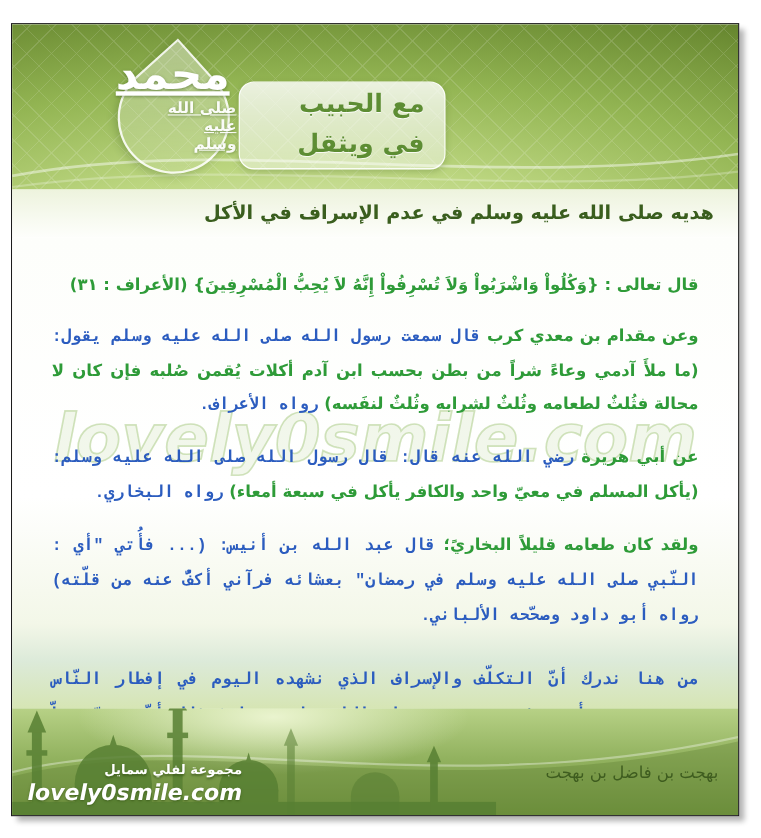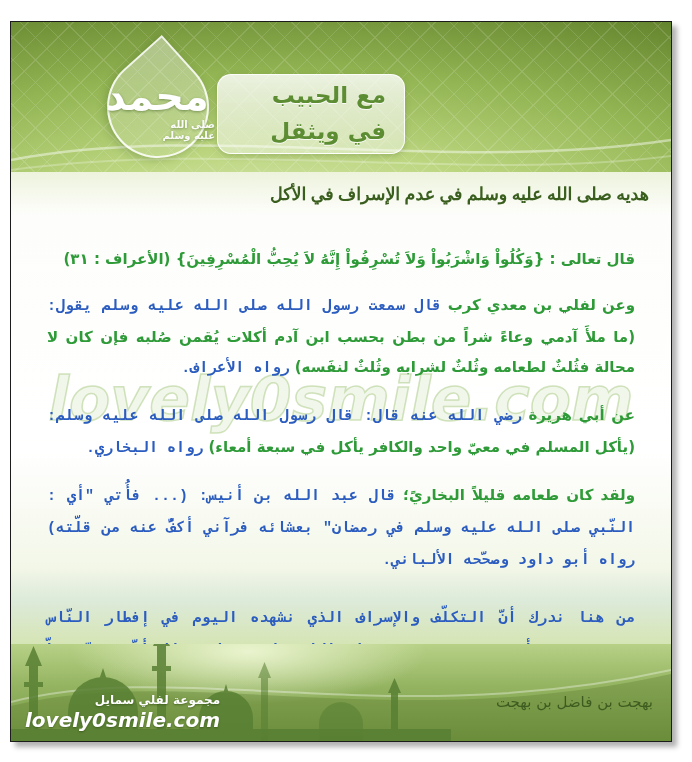--- a/index.html
+++ b/index.html
@@ -27,42 +27,42 @@
   .header .swoosh{position:absolute;left:0;bottom:0;width:100%;height:60px;pointer-events:none;}
   .logo{position:absolute;left:88px;top:26px;width:116px;height:120px;}
   .logo .drop{
     position:absolute;left:8px;top:8px;width:98px;height:98px;
     border-radius:0 50% 50% 50%;transform:rotate(48deg);
     background:linear-gradient(135deg, rgba(255,255,255,.40), rgba(255,255,255,.06));
     border:2px solid rgba(255,255,255,.85);
     box-shadow:0 3px 8px rgba(40,70,15,.25);
   }
   .logo .logo-text{
-    position:absolute;inset:0;display:flex;flex-direction:column;align-items:center;justify-content:center;
-    color:#ffffff;text-shadow:0 1px 3px rgba(40,70,15,.45);direction:rtl;
+    position:absolute;inset:0;display:flex;flex-direction:column;align-items:center;
+    color:#ffffff;text-shadow:0 1px 3px rgba(40,70,15,.45);direction:rtl;text-decoration:underline;
   }
   .logo .logo-main{font-size:40px;font-weight:bold;line-height:1;}
-  .logo .logo-sub{font-size:10px;font-weight:bold;margin-top:3px;opacity:.95;margin-left:48px;}
+  .logo .logo-sub{font-size:14px;font-weight:bold;margin-top:3px;opacity:.95;margin-left:48px;}
   .badge{
     position:absolute;left:206px;top:52px;width:188px;height:80px;border-radius:14px;
     background:linear-gradient(180deg, rgba(255,255,255,.82), rgba(255,255,255,.42));
     border:1px solid rgba(255,255,255,.95);
     box-shadow:0 2px 6px rgba(80,110,40,.30);
     direction:rtl;display:flex;flex-direction:column;justify-content:center;
     padding:0 18px;box-sizing:border-box;
     color:var(--badge-green,#5d8d33);font-size:23px;font-weight:bold;line-height:1.55;
     text-shadow:0 1px 0 rgba(255,255,255,.8);
   }
   
   .title-row{
     height:44px;display:flex;align-items:center;direction:rtl;padding:0 22px;
     background:linear-gradient(180deg,#edf3dd 0%,#f9fbf3 70%,#fdfefb 100%);
   }
   .title-row h1{
-    margin:0;font-size:17.5px;font-weight:bold;color:var(--title-green,#3a5e1e);font-family:Liberation Serif, serif;
+    margin:0;font-size:17.5px;font-weight:bold;color:var(--title-green,#3a5e1e);
   }
   
   .content{
     position:relative;height:428px;box-sizing:border-box;direction:rtl;
     padding:12px 20px 0 20px;
     background:linear-gradient(180deg,#fdfefb 0%,#ffffff 55%,#f3f7e8 82%,#dcead9 90%,#d6e5b4 100%);
   }
   .watermark{
     position:absolute;top:148px;left:0;right:0;text-align:center;white-space:nowrap;
     font-size:60px;font-weight:bold;font-style:italic;
@@ -125,21 +125,21 @@
   </div>
 
   <div class="title-row">
     <h1>هديه صلى الله عليه وسلم في عدم الإسراف في الأكل</h1>
   </div>
 
   <div class="content">
     <div class="watermark">lovely0smile.com</div>
     <div class="paras" id="paragraphs">
         <p class="para"><span class="seg-green">قال تعالى : {وَكُلُواْ وَاشْرَبُواْ وَلاَ تُسْرِفُواْ إِنَّهُ لاَ يُحِبُّ الْمُسْرِفِينَ} (الأعراف : ٣١)</span></p>
-        <p class="para"><span class="seg-green">وعن لفلي بن معدي كرب </span><span class="seg-blue">قال سمعت رسول الله صلى الله عليه وسلم يقول: </span><span class="seg-green">(ما ملأَ آدمي وعاءً شراً من بطن بحسب ابن آدم أكلات يُقمن صُلبه فإن كان لا محالة فثُلثٌ لطعامه وثُلثٌ لشرابه وثُلثٌ لنفَسه) </span><span class="seg-blue">رواه الأعراف.</span></p>
+        <p class="para"><span class="seg-green">وعن مقدام بن معدي كرب </span><span class="seg-blue">قال سمعت رسول الله صلى الله عليه وسلم يقول: </span><span class="seg-green">(ما ملأَ آدمي وعاءً شراً من بطن بحسب ابن آدم أكلات يُقمن صُلبه فإن كان لا محالة فثُلثٌ لطعامه وثُلثٌ لشرابه وثُلثٌ لنفَسه) </span><span class="seg-blue">رواه الأعراف.</span></p>
         <p class="para"><span class="seg-green">عن أبي هريرة </span><span class="seg-blue">رضي الله عنه قال: قال رسول الله صلى الله عليه وسلم: </span><span class="seg-green">(يأكل المسلم في معيّ واحد والكافر يأكل في سبعة أمعاء) </span><span class="seg-blue">رواه البخاري.</span></p>
         <p class="para"><span class="seg-green">ولقد كان طعامه قليلاً البخاريً؛ </span><span class="seg-blue">قال عبد الله بن أنيس: (... فأُتي "أي : النّبي صلى الله عليه وسلم في رمضان" بعشائه فرآني أكفُّ عنه من قلّته) رواه أبو داود وصحّحه الألباني.</span></p>
         <p class="para gap"><span class="seg-blue">من هنا ندرك أنّ التكلّف والإسراف الذي نشهده اليوم في إفطار النّاس وسحورهم هو أبعد شيء عن هديه صلى الله عليه وسلم؛ ذلك أنّه يوسّع حظّ النفس بما يلهي ويثقل عن الطّاعة. فحري بالكيّس الحازم أن يضبط الأمر ويحدَّ منه، دون التذرّع بالواهي من الحجج، من تناول الطيب وإكرام الضّيف.. بما يفوّت خيراً كثيراً. وليتأسّ بنبيّه صلى الله عليه وسلم فيما عُرف من أحواله.</span></p>
       </div>
   </div>
 
   <div class="footer">
     <svg class="wave" viewBox="0 0 660 97" preserveAspectRatio="none">
       <path d="M0,62 C170,18 380,92 660,30 L660,97 L0,97 Z" fill="rgba(96,128,52,0.38)"></path>
       <path d="M0,58 C170,14 380,88 660,26" fill="none" stroke="rgba(255,255,255,0.35)" stroke-width="2"></path>

